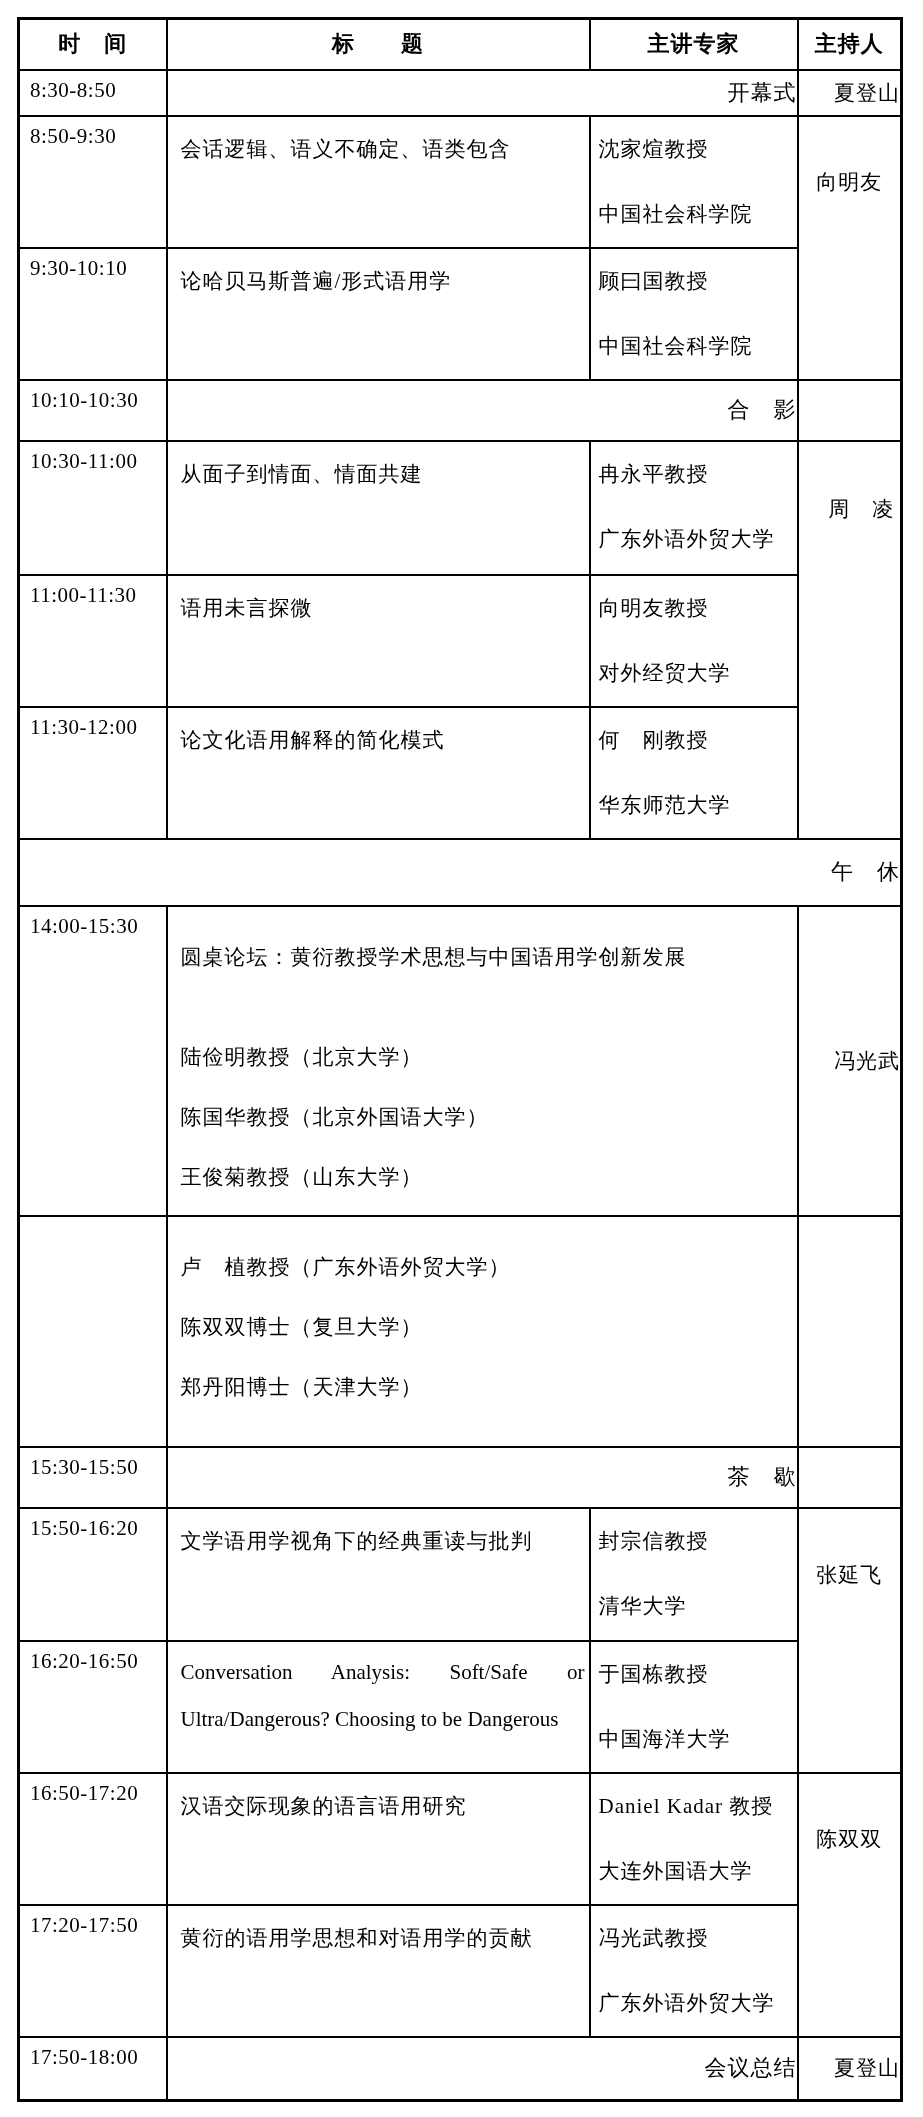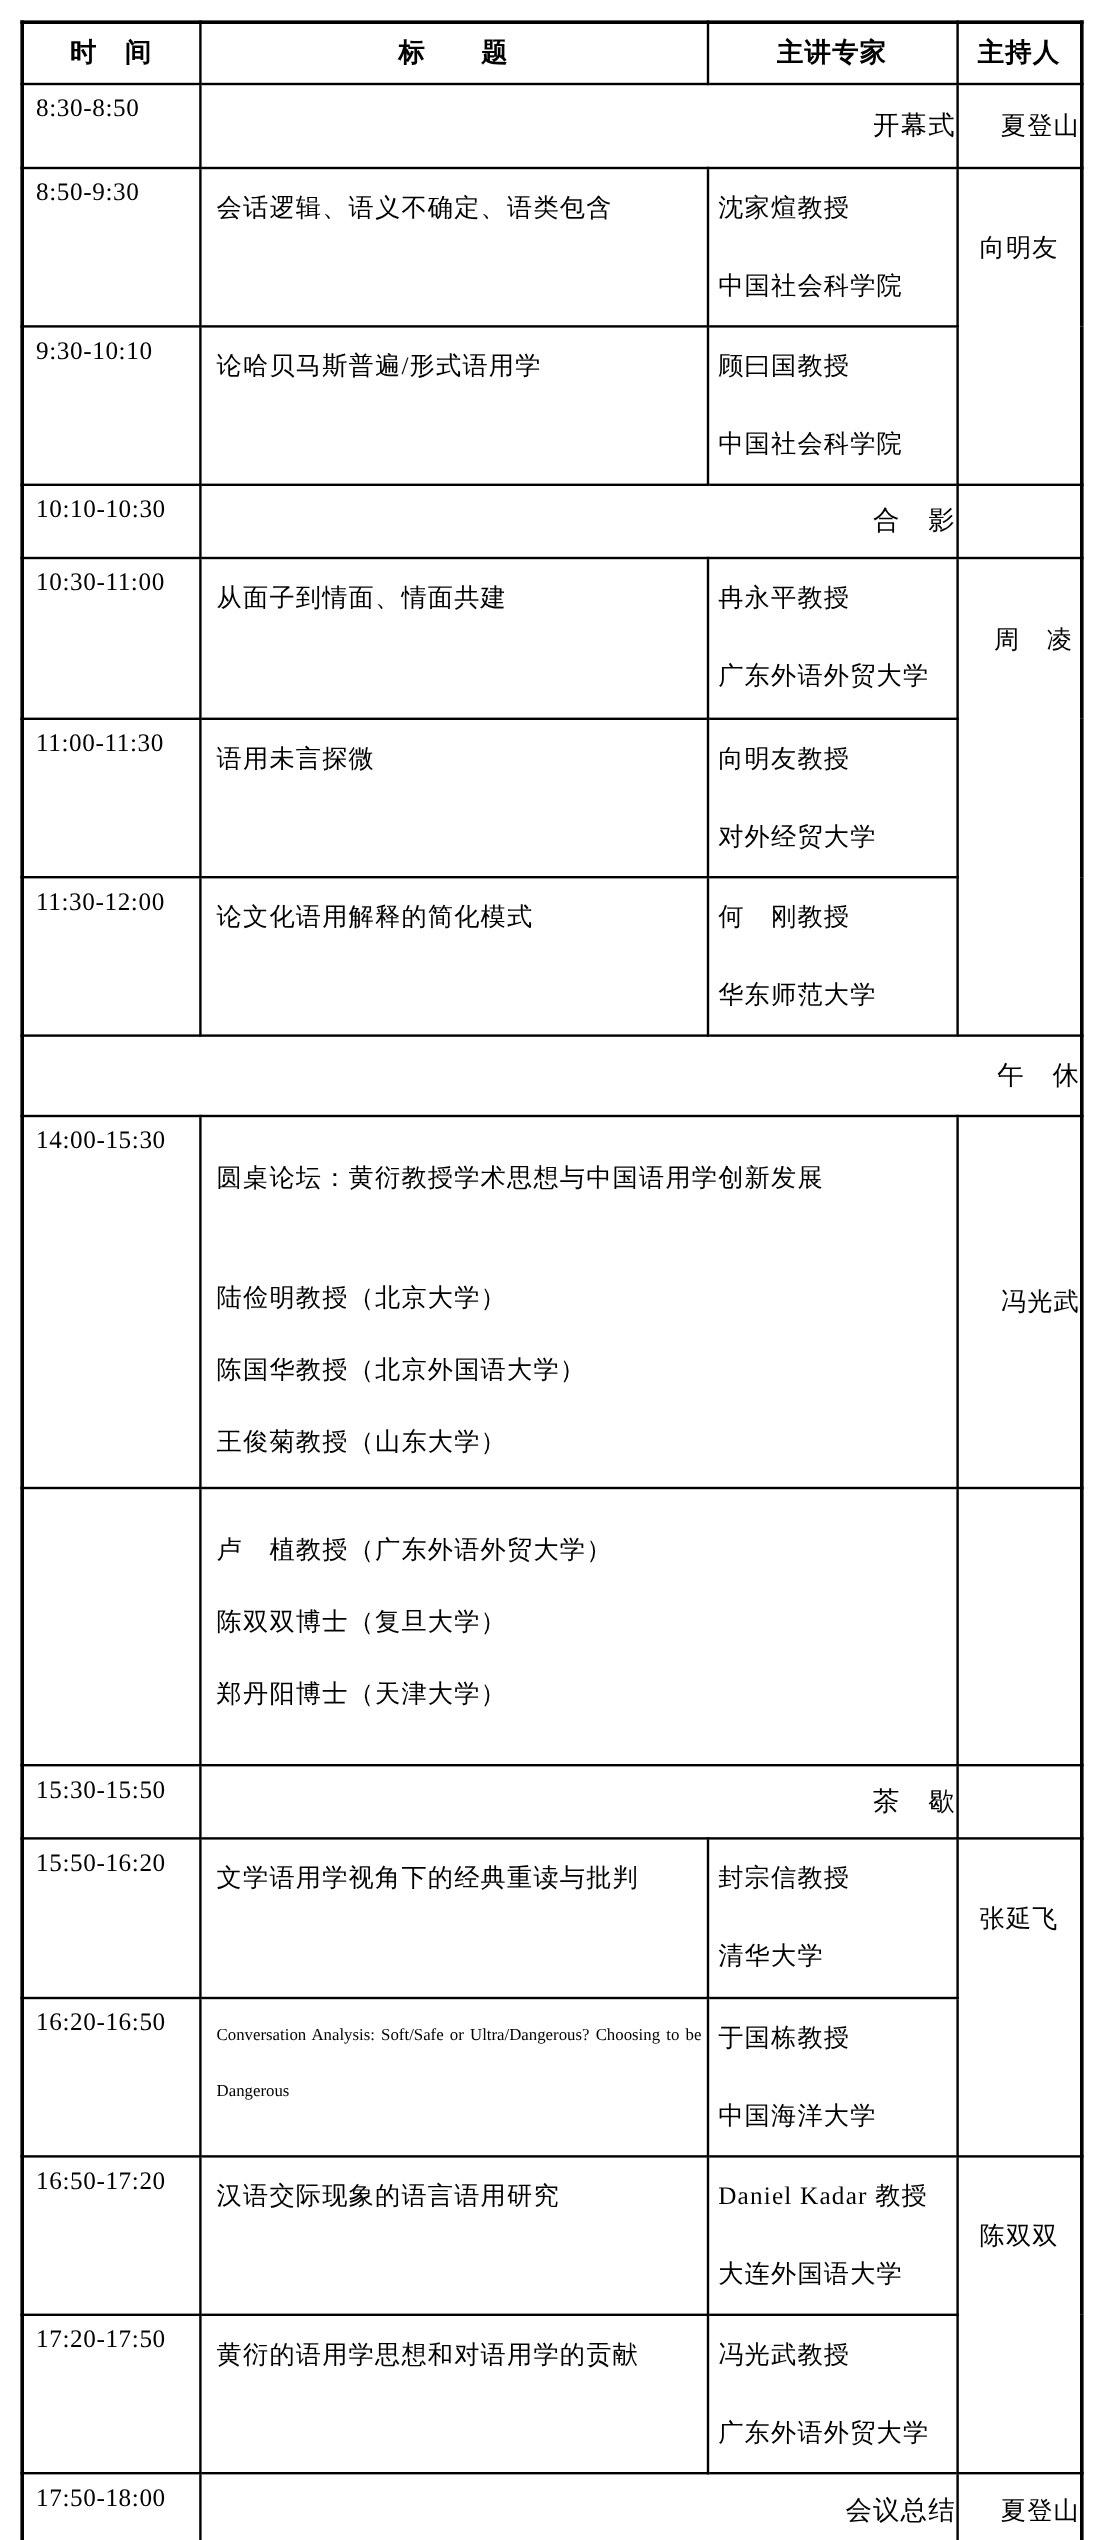--- a/index.html
+++ b/index.html
@@ -63,21 +63,21 @@
   .h134{height:134px;padding-left:24px;}
   .line65{height:65px;display:flex;align-items:center;}
   .line60{height:60px;display:flex;align-items:center;}
   .line40{height:40px;}
   td.rt{
     font-size:21px;
     padding:20px 8px 0 13px;
     letter-spacing:1px;
   }
   td.eng{
-    font-size:14px;
+    font-size:21px;
     line-height:47px;
     letter-spacing:0;
     text-align:justify;
     padding:7px 4px 0 13px;
   }
 </style>
 </head>
 <body>
 
 <table class="schedule">
@@ -89,21 +89,21 @@
   </colgroup>
 
   <tbody>
       <tr style="height:51px;">
     <th>时　间</th>
     <th>标　　题</th>
     <th>主讲专家</th>
     <th>主持人</th>
   </tr>
 
-  <tr style="height:70px;">
+  <tr style="height:46px;">
     <td class="time">8:30-8:50</td>
     <td class="event" colspan="2">开幕式</td>
     <td class="host host-mid">夏登山</td>
   </tr>
 
   <tr style="height:130px;">
     <td class="time">8:50-9:30</td>
     <td class="title">
       <div class="line65">会话逻辑、语义不确定、语类包含</div>
     </td>

